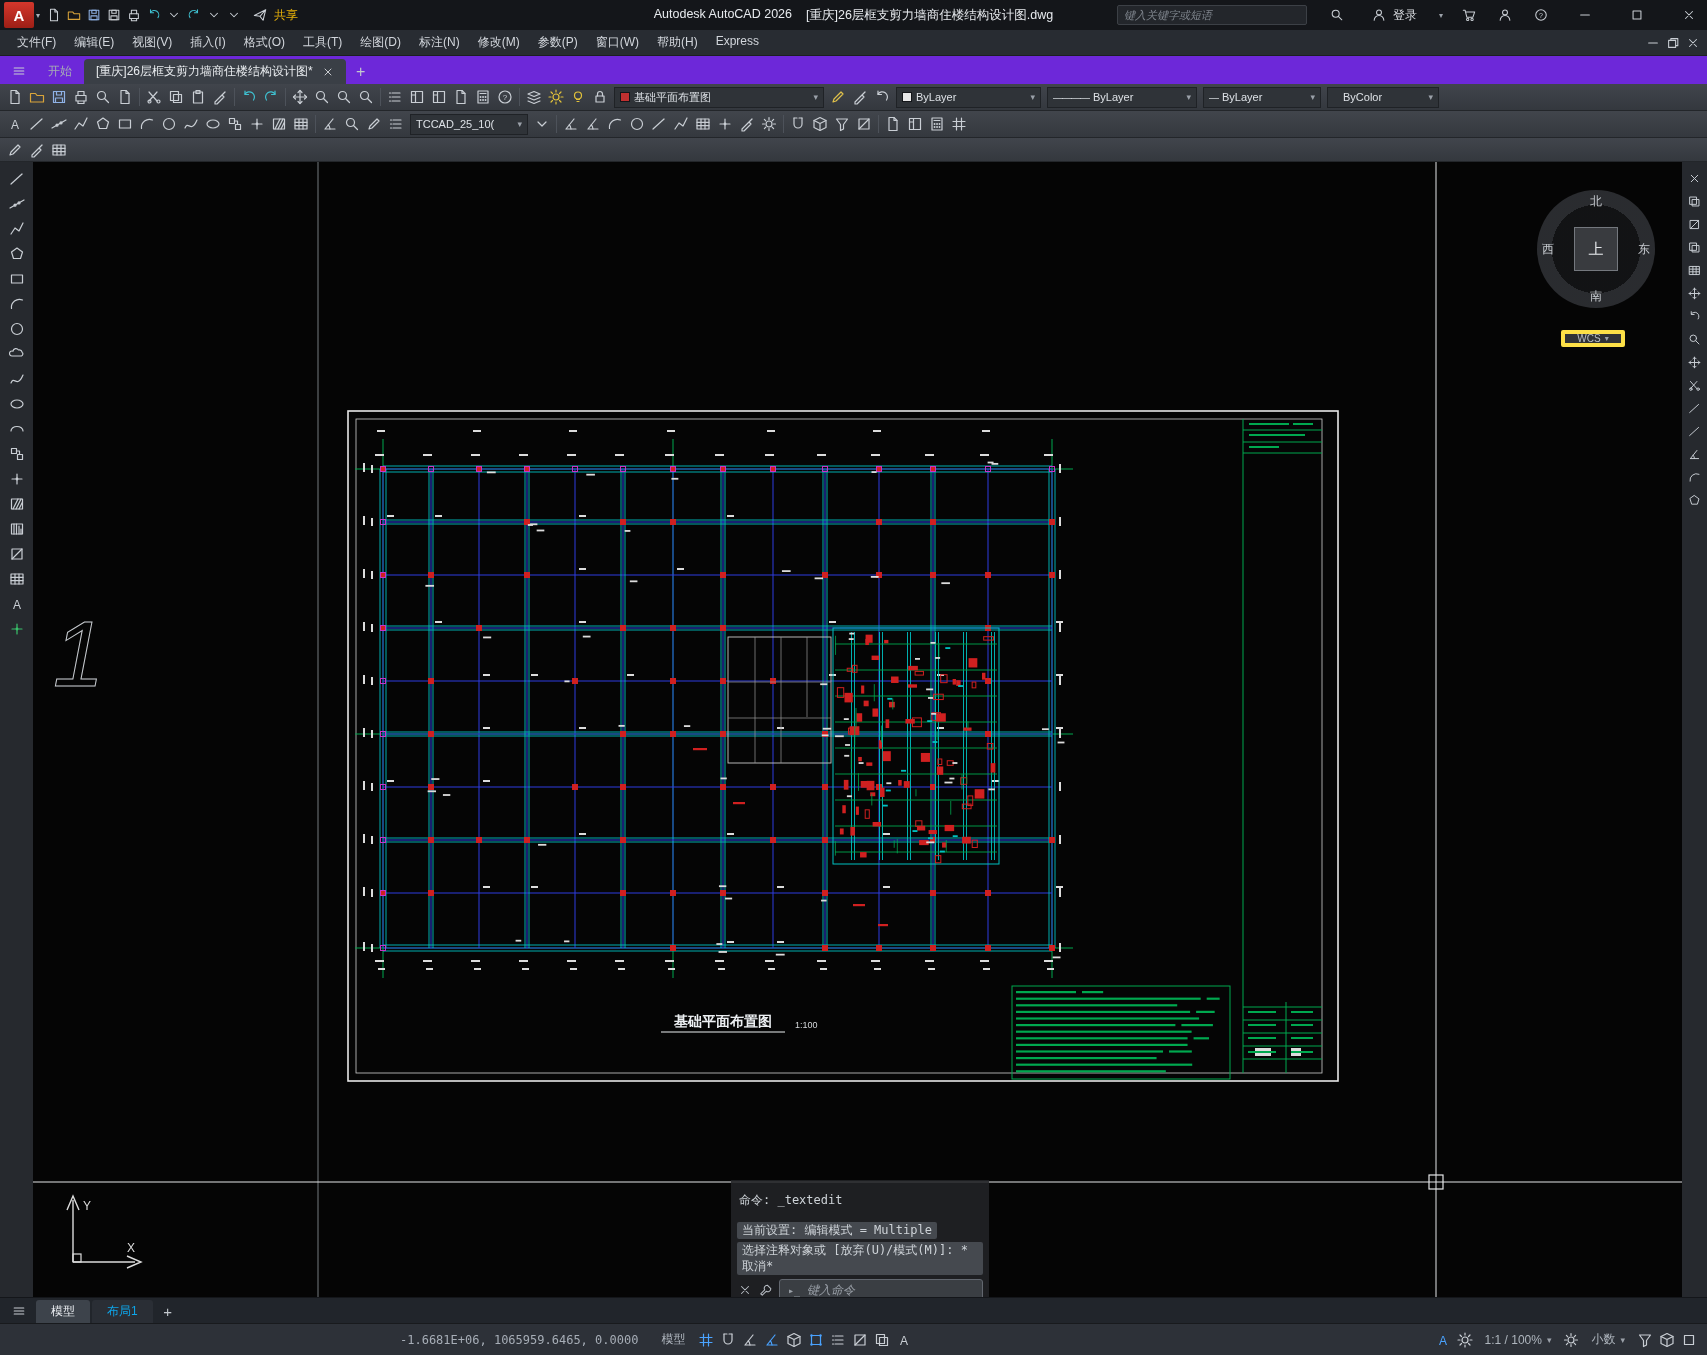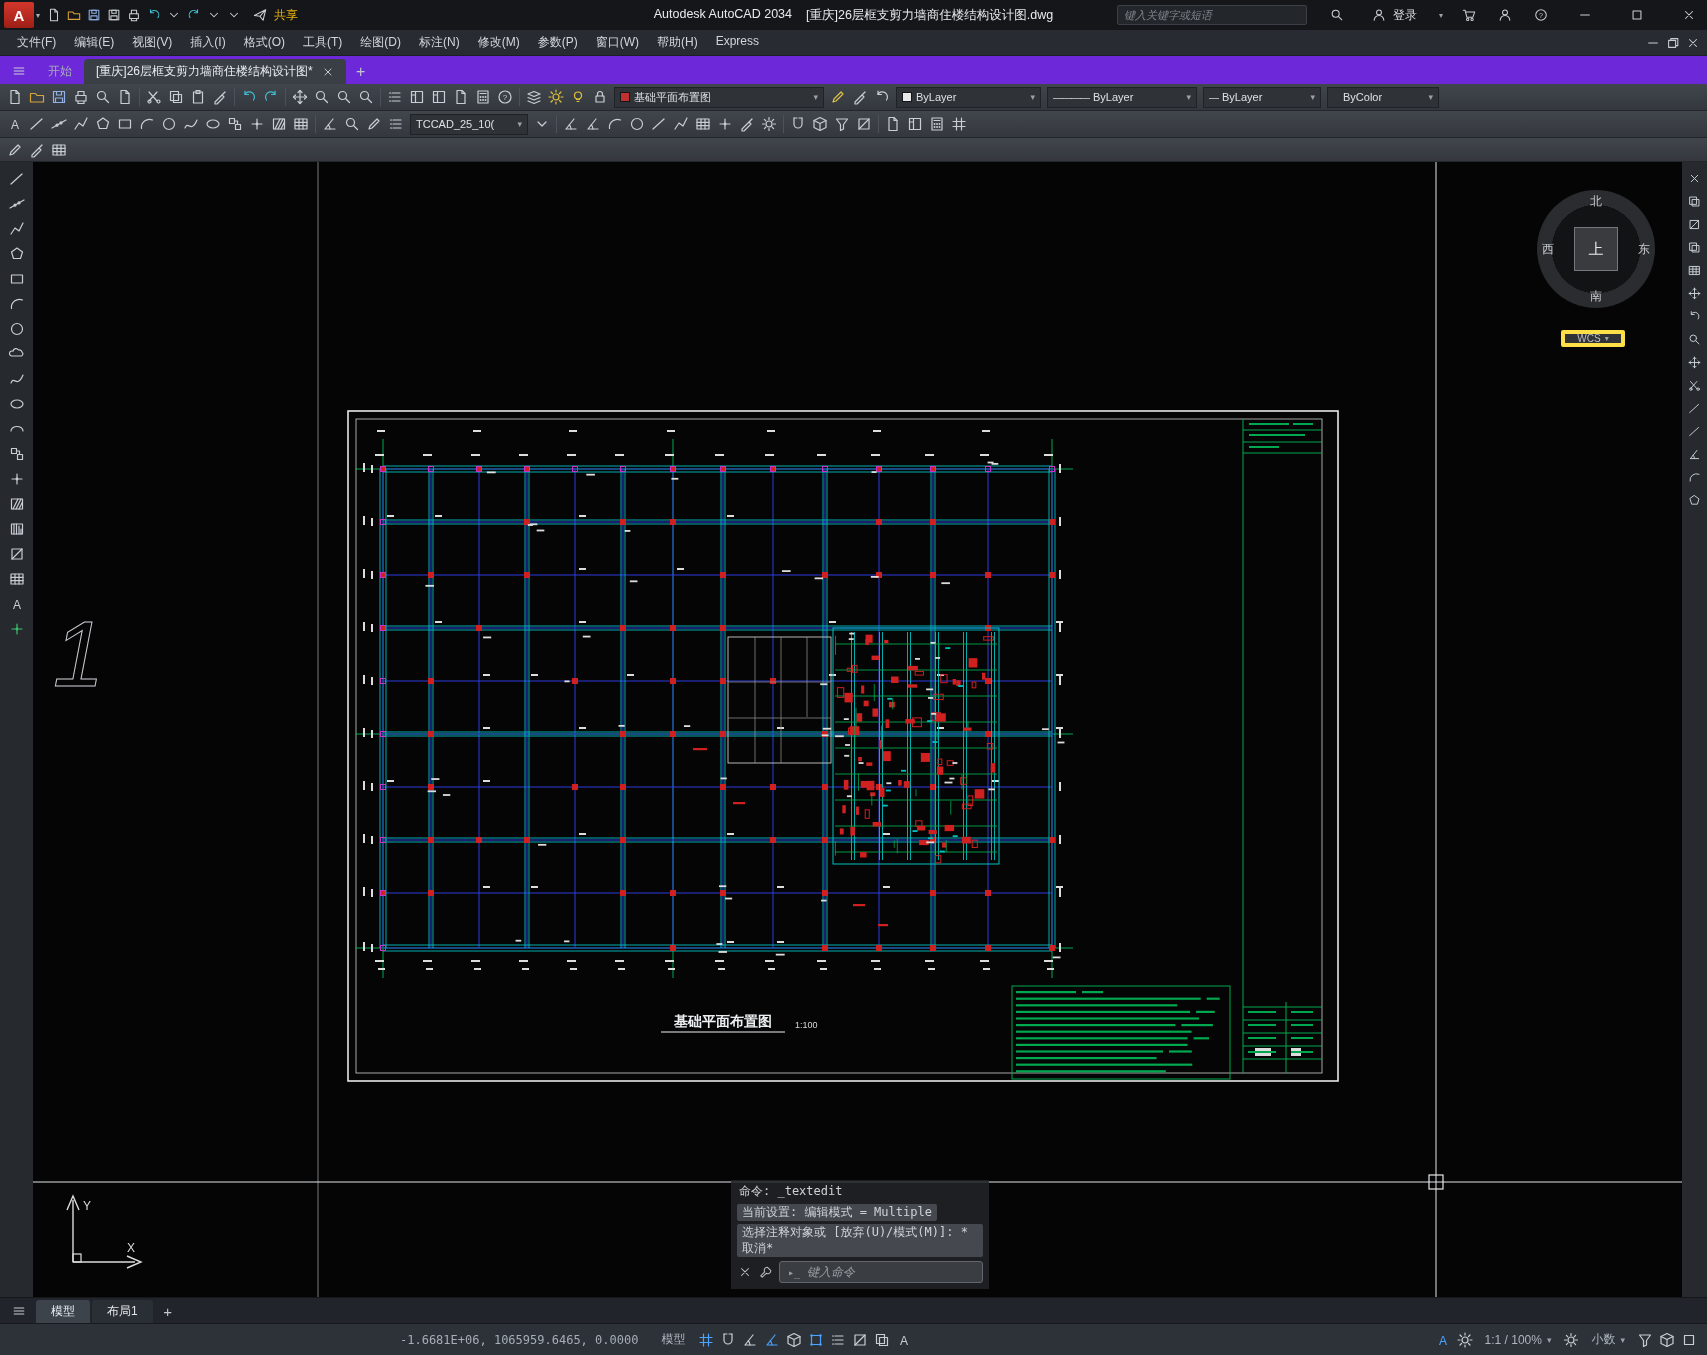--- a/index.html
+++ b/index.html
@@ -61,31 +61,31 @@
   .compass .dir{position:absolute;color:#c6cacf;font-size:12px}
   .compass .dn{top:3px;left:50%;transform:translateX(-50%)}
   .compass .ds{bottom:3px;left:50%;transform:translateX(-50%)}
   .compass .dw{left:5px;top:50%;transform:translateY(-50%)}
   .compass .de{right:5px;top:50%;transform:translateY(-50%)}
   .upbox{position:absolute;left:50%;top:50%;transform:translate(-50%,-50%);width:44px;height:44px;background:#393b3f;border:1px solid #74787e;color:#e4e7ea;font-size:15px;display:flex;align-items:center;justify-content:center}
   .wcschip{position:absolute;left:1528px;top:168px;width:64px;height:17px;background:#303236;border:4px solid #fde047;border-radius:2px;color:#b9bec5;font-size:10px;display:flex;align-items:center;justify-content:center;gap:4px;z-index:4}
 
   
   .cmdwin{position:absolute;left:698px;top:1018px;width:258px;background:rgba(35,37,40,.85);padding:3px 6px 6px;font-family:"DejaVu Sans Mono","Liberation Sans",monospace;font-size:12px;color:#cdd2d7;z-index:6;line-height:1.3}
-  .cmdline{padding:1px 2px;white-space:nowrap;overflow:hidden}
+  .cmdline{padding:10px 2px;white-space:nowrap;overflow:hidden}
   .cmdbox{background:#45494f;border-radius:2px;padding:1px 5px;margin:3px 0;width:fit-content;max-width:100%}
   .cmdinput{display:flex;align-items:center;gap:5px;margin-top:4px}
   .cmdinput .tbi{width:16px;height:16px}.cmdinput .tbi svg{width:12px;height:12px}
   .cmdpill{flex:1;height:22px;background:#3a3e43;border:1px solid #62676f;border-radius:3px;display:flex;align-items:center;padding:0 8px;color:#989ea6;gap:7px;font-style:italic}
   .cmdpill .pico{font-style:normal;color:#9aa0a8;font-size:10px}
 
   
   .modeltabs{height:26px;background:#21252b;display:flex;align-items:flex-end;padding-left:4px;gap:2px;border-top:1px solid #14161a;flex:0 0 auto}
   .mtburger{width:30px;height:24px;display:flex;align-items:center;justify-content:center}
-  .mtab{height:23px;padding:0 15px;display:flex;align-items:center;font-size:12px;color:#e5e5e5;background:#2a2e35;border-radius:3px 3px 0 0}
+  .mtab{height:23px;padding:0 15px;display:flex;align-items:center;font-size:12px;color:#0ea5e9;background:#2a2e35;border-radius:3px 3px 0 0}
   .mtab.active{background:#3d434b;color:#e8ebef}
   .mplus{width:26px;height:23px;display:flex;align-items:center;justify-content:center;color:#c3c8ce;font-size:15px}
 
   
   .statusbar{height:32px;background:#2d3138;border-top:1px solid #181a1d;display:flex;align-items:center;font-size:12px;color:#aeb5bd;padding:0 8px;gap:3px;flex:0 0 auto}
   .coords{font-family:"DejaVu Sans Mono",monospace;margin-left:392px;margin-right:12px;color:#a6adb6;white-space:nowrap}
   .sblabel{margin:0 8px;white-space:nowrap}
   .chip{display:inline-flex;align-items:center;gap:5px;padding:0 7px;height:22px;border-radius:2px;white-space:nowrap}
   .chip .car{font-size:9px;color:#9ba1a9}
   .sbspacer{flex:1}
@@ -183,21 +183,21 @@
       <span class="tbi sm" id="share-ico">
           <svg viewBox="0 0 16 16" style="width:14px;height:14px">
             <g fill="none" stroke="#c9ced4" stroke-width="1.2" stroke-linecap="round" stroke-linejoin="round">
               <path d="M1.5 8.5L14.5 2l-3 12-3.5-4.5zM8 9.5L14.5 2"></path>
             </g>
           </svg>
         </span>
       <span>共享</span>
     </div>
     <div class="titlecenter">
-      <span>Autodesk AutoCAD 2034</span>
+      <span>Autodesk AutoCAD 2026</span>
       <span>[重庆]26层框支剪力墙商住楼结构设计图.dwg</span>
     </div>
     <div class="tb-right">
       <div class="search">
         <input placeholder="键入关键字或短语" style="">
       </div>
       <span class="tbi sm" id="search-ico">
           <svg viewBox="0 0 16 16" style="width:14px;height:14px">
             <g fill="none" stroke="#c9ced4" stroke-width="1.2" stroke-linecap="round" stroke-linejoin="round">
               <circle cx="6.5" cy="6.5" r="4"></circle>

